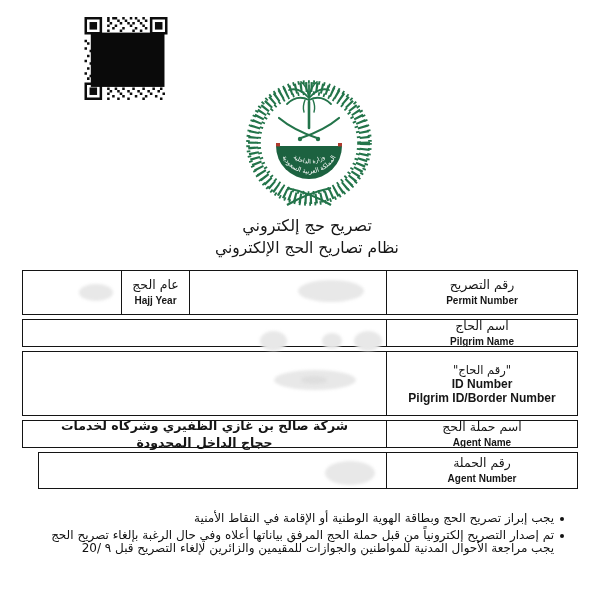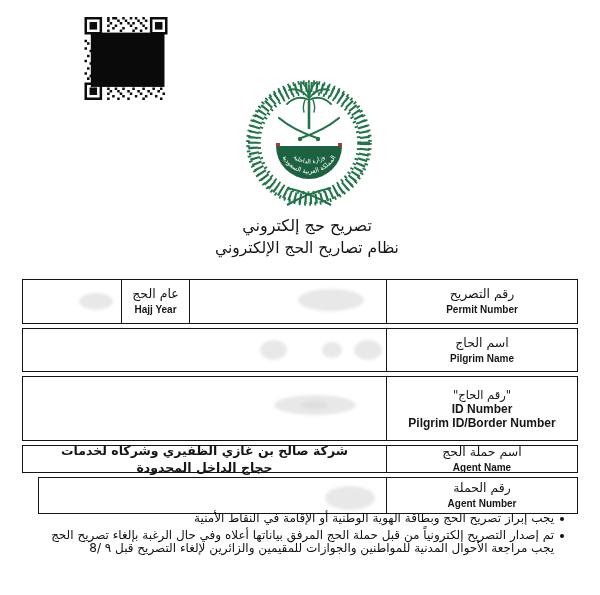--- a/index.html
+++ b/index.html
@@ -13,21 +13,21 @@
   .emblem{position:absolute;left:239px;top:72px;width:140px;height:140px;}
 
   
   .title{position:absolute;left:7px;top:214px;width:600px;text-align:center;direction:rtl;}
   .title .t1{font-size:16px;line-height:23px;}
   .title .t2{font-size:15.5px;line-height:23px;}
 
   
   .permit-table{position:absolute;left:22px;top:270px;width:556px;}
   .trow{display:flex;border:1.6px solid #141414;margin-bottom:4px;box-sizing:border-box;background:#fff;}
-  .r1{height:45px;margin-top:9px;} .r2{height:44px;padding-left:31px;} .r3{height:65px;} .r4{height:28px;} .r5{height:37px;margin-left:16px;}
+  .r1{height:45px;} .r2{height:28px;padding-left:31px;} .r3{height:65px;} .r4{height:28px;} .r5{height:37px;margin-left:16px;}
   .cell{display:flex;flex-direction:column;justify-content:center;align-items:center;
         box-sizing:border-box;position:relative;}
   .sep{border-left:1.6px solid #141414;}
   .w98{width:98px;flex:none;} .w68{width:68px;flex:none;} .w191{width:191px;flex:none;}
   .grow{flex:1;}
   .lar{font-size:12.5px;line-height:16px;direction:rtl;text-align:center;}
   .len{font-family:"Liberation Sans",sans-serif;font-weight:bold;font-size:10px;line-height:15px;text-align:center;}
   .r3 .lar{font-size:11.5px;line-height:14px;}
   .r3 .len{font-size:12px;line-height:14px;}
   .agent-name-value{direction:rtl;text-align:center;font-weight:bold;font-size:12.5px;
@@ -177,17 +177,17 @@
 
   </div>
 
   <div class="footer">
     <div class="bullet">
       <span class="dot"></span>
       <span class="btext">يجب إبراز تصريح الحج وبطاقة الهوية الوطنية أو الإقامة في النقاط الأمنية</span>
     </div>
     <div class="bullet">
       <span class="dot"></span>
-      <span class="btext">تم إصدار التصريح إلكترونياً من قبل حملة الحج المرفق بياناتها أعلاه وفي حال الرغبة بإلغاء تصريح الحج يجب مراجعة الأحوال المدنية للمواطنين والجوازات للمقيمين والزائرين لإلغاء التصريح قبل ٩ /8</span>
+      <span class="btext">تم إصدار التصريح إلكترونياً من قبل حملة الحج المرفق بياناتها أعلاه وفي حال الرغبة بإلغاء تصريح الحج يجب مراجعة الأحوال المدنية للمواطنين والجوازات للمقيمين والزائرين لإلغاء التصريح قبل ٩ /20</span>
     </div>
   </div>
 
 </div>
 
 </body></html>

